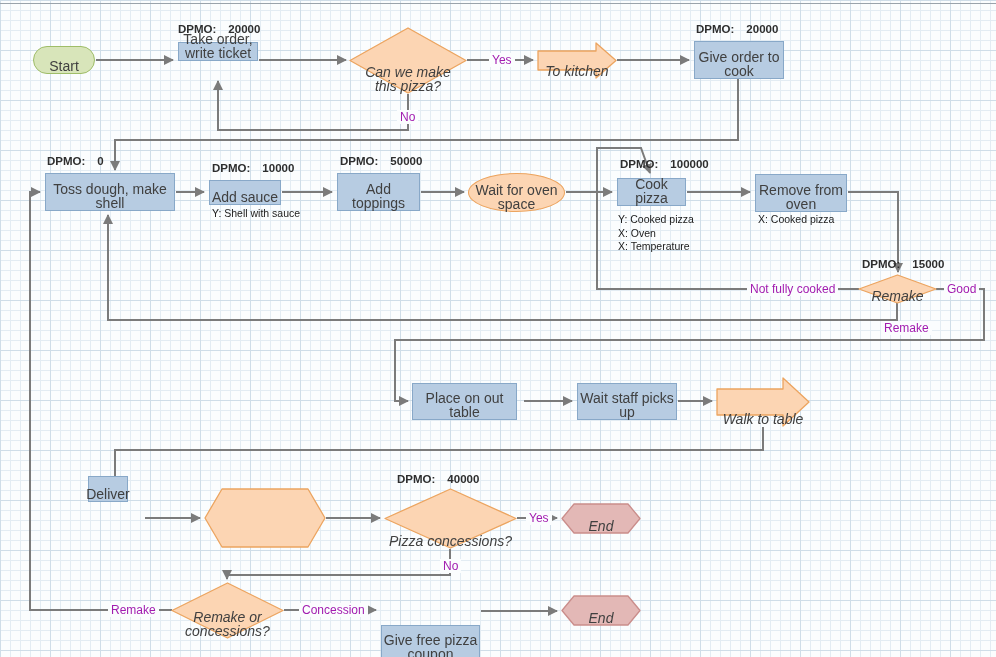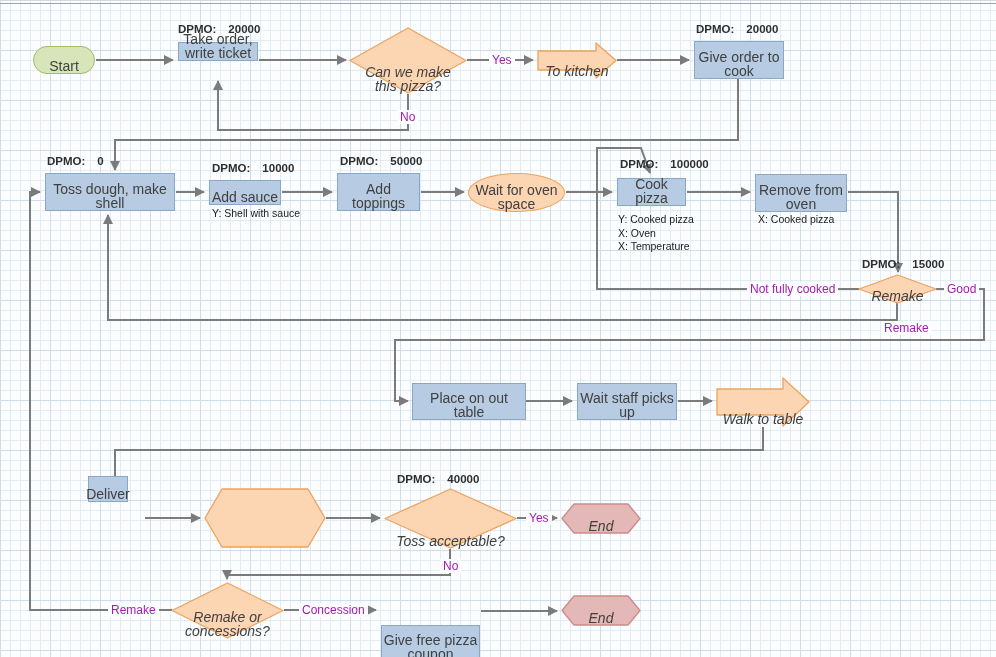--- a/index.html
+++ b/index.html
@@ -164,21 +164,21 @@
     <span class="node-label">Remove from oven</span>
   </div>
 
   <div class="node poly" style="left:859px;top:275px;width:77px;height:28px">
     <svg class="shape" viewBox="0 0 77 28" preserveAspectRatio="none">
       <polygon class="fill-orange" points="38.5,0 77,14 38.5,28 0,14"></polygon>
     </svg>
     <span class="node-label">Remake</span>
   </div>
 
-  <div class="node rect" style="left:412px;top:383px;width:114px;height:37px">
+  <div class="node rect" style="left:412px;top:383px;width:105px;height:37px">
     <span class="node-label">Place on out table</span>
   </div>
 
   <div class="node rect" style="left:577px;top:383px;width:100px;height:37px">
     <span class="node-label">Wait staff picks up</span>
   </div>
 
   <div class="node poly" style="left:717px;top:378px;width:92px;height:48px">
     <svg class="shape" viewBox="0 0 92 48" preserveAspectRatio="none">
       <polygon class="fill-orange" points="0,11 66,11 66,0 92,24 66,48 66,37 0,37"></polygon>
@@ -193,21 +193,21 @@
   <div class="node poly" style="left:205px;top:489px;width:120px;height:58px">
     <svg class="shape" viewBox="0 0 120 58" preserveAspectRatio="none">
       <polygon class="fill-orange" points="17,0 103,0 120,29 103,58 17,58 0,29"></polygon>
     </svg>
   </div>
 
   <div class="node poly" style="left:385px;top:489px;width:131px;height:59px">
     <svg class="shape" viewBox="0 0 131 59" preserveAspectRatio="none">
       <polygon class="fill-orange" points="65.5,0 131,29.5 65.5,59 0,29.5"></polygon>
     </svg>
-    <span class="node-label">Toss acceptable?</span>
+    <span class="node-label">Pizza concessions?</span>
   </div>
 
   <div class="node poly" style="left:562px;top:504px;width:78px;height:29px">
     <svg class="shape" viewBox="0 0 78 29" preserveAspectRatio="none">
       <polygon class="fill-pink" points="12,0 66,0 78,14.5 66,29 12,29 0,14.5"></polygon>
     </svg>
     <span class="node-label">End</span>
   </div>
 
   <div class="node poly" style="left:172px;top:583px;width:111px;height:55px">

